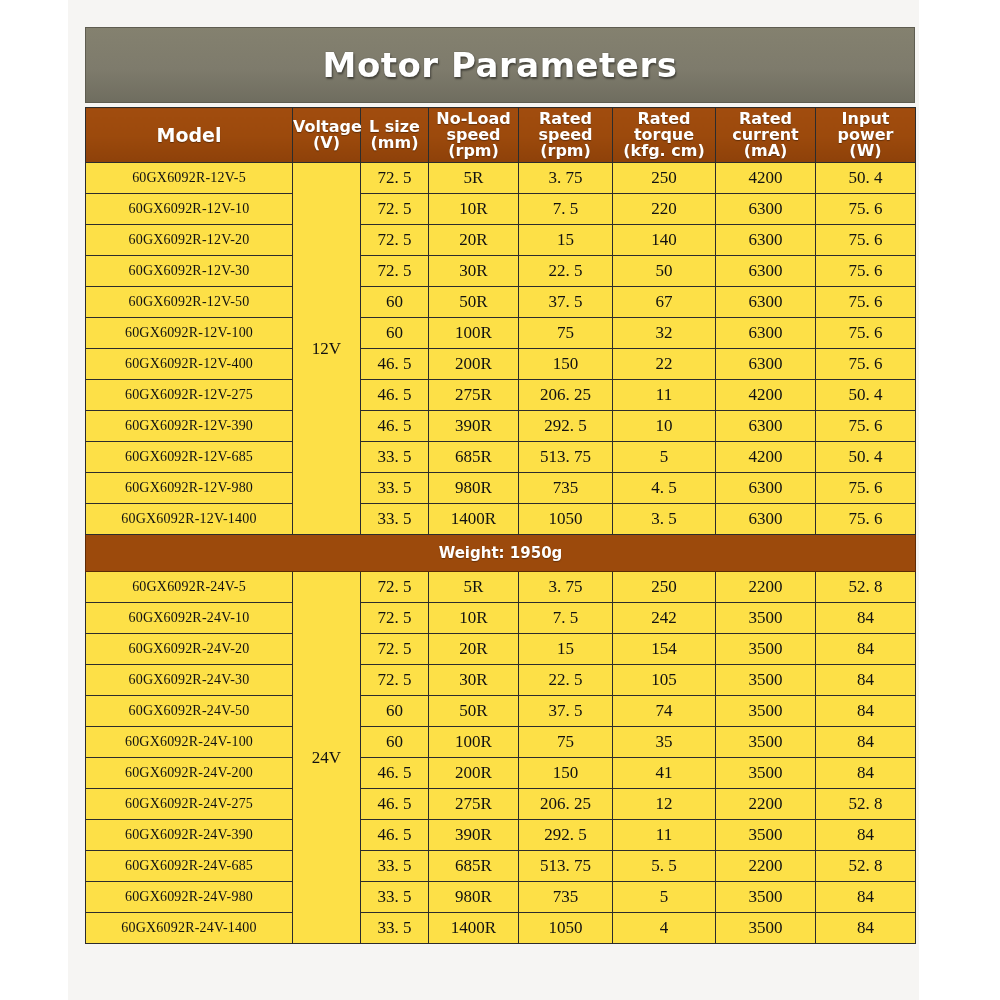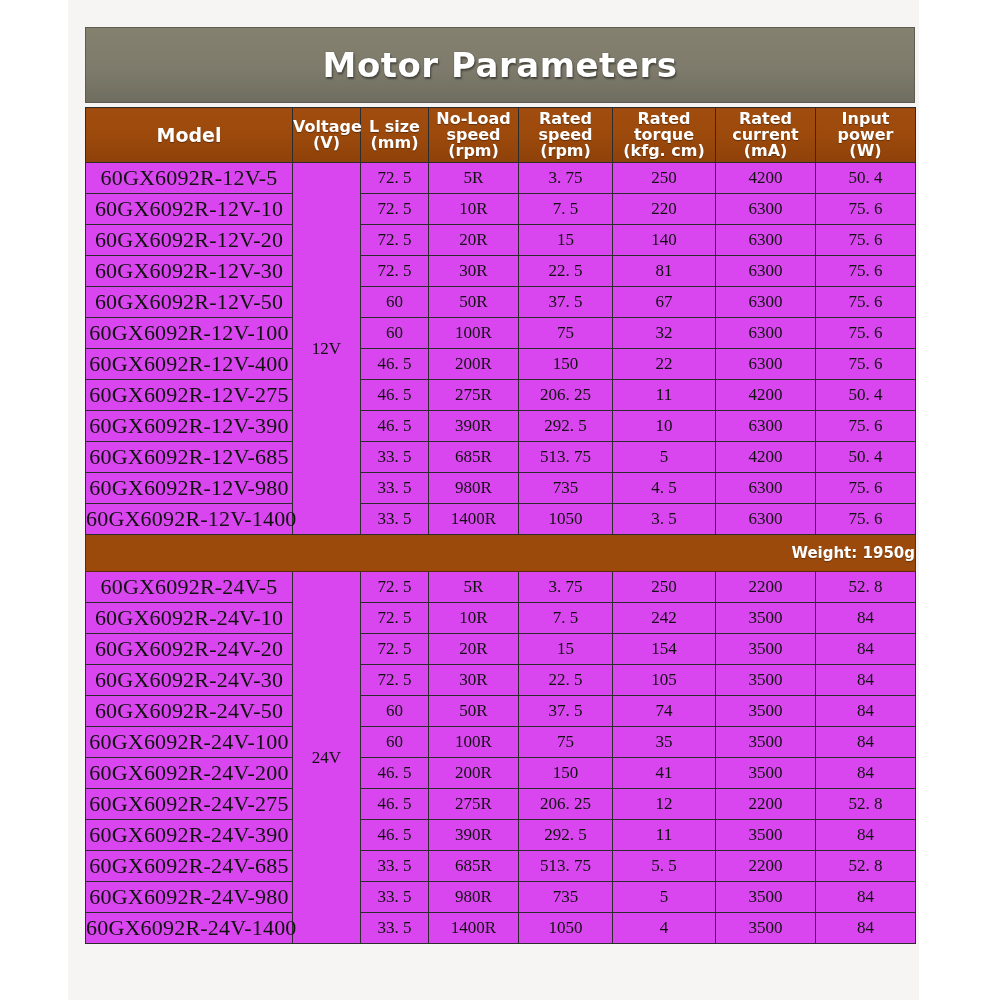--- a/index.html
+++ b/index.html
@@ -56,21 +56,21 @@
   .gap {
     height: 4px;
     background: #f6f5f3;
   }
 
   
   table.params {
     width: 830px;
     border-collapse: collapse;
     table-layout: fixed;
-    background: #d946ef;
+    background: #fde047;
   }
   table.params td, table.params th {
     border: 1px solid #2c2c2c;
     padding: 0;
     margin: 0;
   }
 
   
   thead th {
     background: linear-gradient(180deg, #a14c0e 0%, #9c4a0c 50%, #8e4109 100%);
@@ -93,37 +93,37 @@
   tbody td {
     height: 30px;
     text-align: center;
     vertical-align: middle;
     font-family: "Liberation Serif", serif;
     font-size: 17px;
     color: #111111;
     white-space: nowrap;
   }
   tbody td.model-c {
-    font-size: 22px;
+    font-size: 14px;
     letter-spacing: 0.2px;
     text-align: center;
   }
   tbody td.volt-c {
     font-size: 17px;
   }
 
   tr.weight-row td {
     background: #9c4a0c;
     border-color: #5c2a06;
     height: 36px;
     color: #ffffff;
     font-family: "DejaVu Sans", sans-serif;
     font-weight: bold;
     font-size: 15px;
-    text-align: right;
+    text-align: center;
     text-shadow: 0 1px 1px rgba(0,0,0,0.35);
   }
 
   
   col.c-model   { width: 207px; }
   col.c-volt    { width: 68px; }
   col.c-lsize   { width: 68px; }
   col.c-noload  { width: 90px; }
   col.c-rspeed  { width: 94px; }
   col.c-rtorque { width: 103px; }
@@ -218,21 +218,21 @@
             <td>15</td>
             <td>140</td>
             <td>6300</td>
             <td>75. 6</td>
           </tr>
           <tr>
             <td class="model-c">60GX6092R-12V-30</td>
             <td>72. 5</td>
             <td>30R</td>
             <td>22. 5</td>
-            <td>81</td>
+            <td>50</td>
             <td>6300</td>
             <td>75. 6</td>
           </tr>
           <tr>
             <td class="model-c">60GX6092R-12V-50</td>
             <td>60</td>
             <td>50R</td>
             <td>37. 5</td>
             <td>67</td>
             <td>6300</td>

